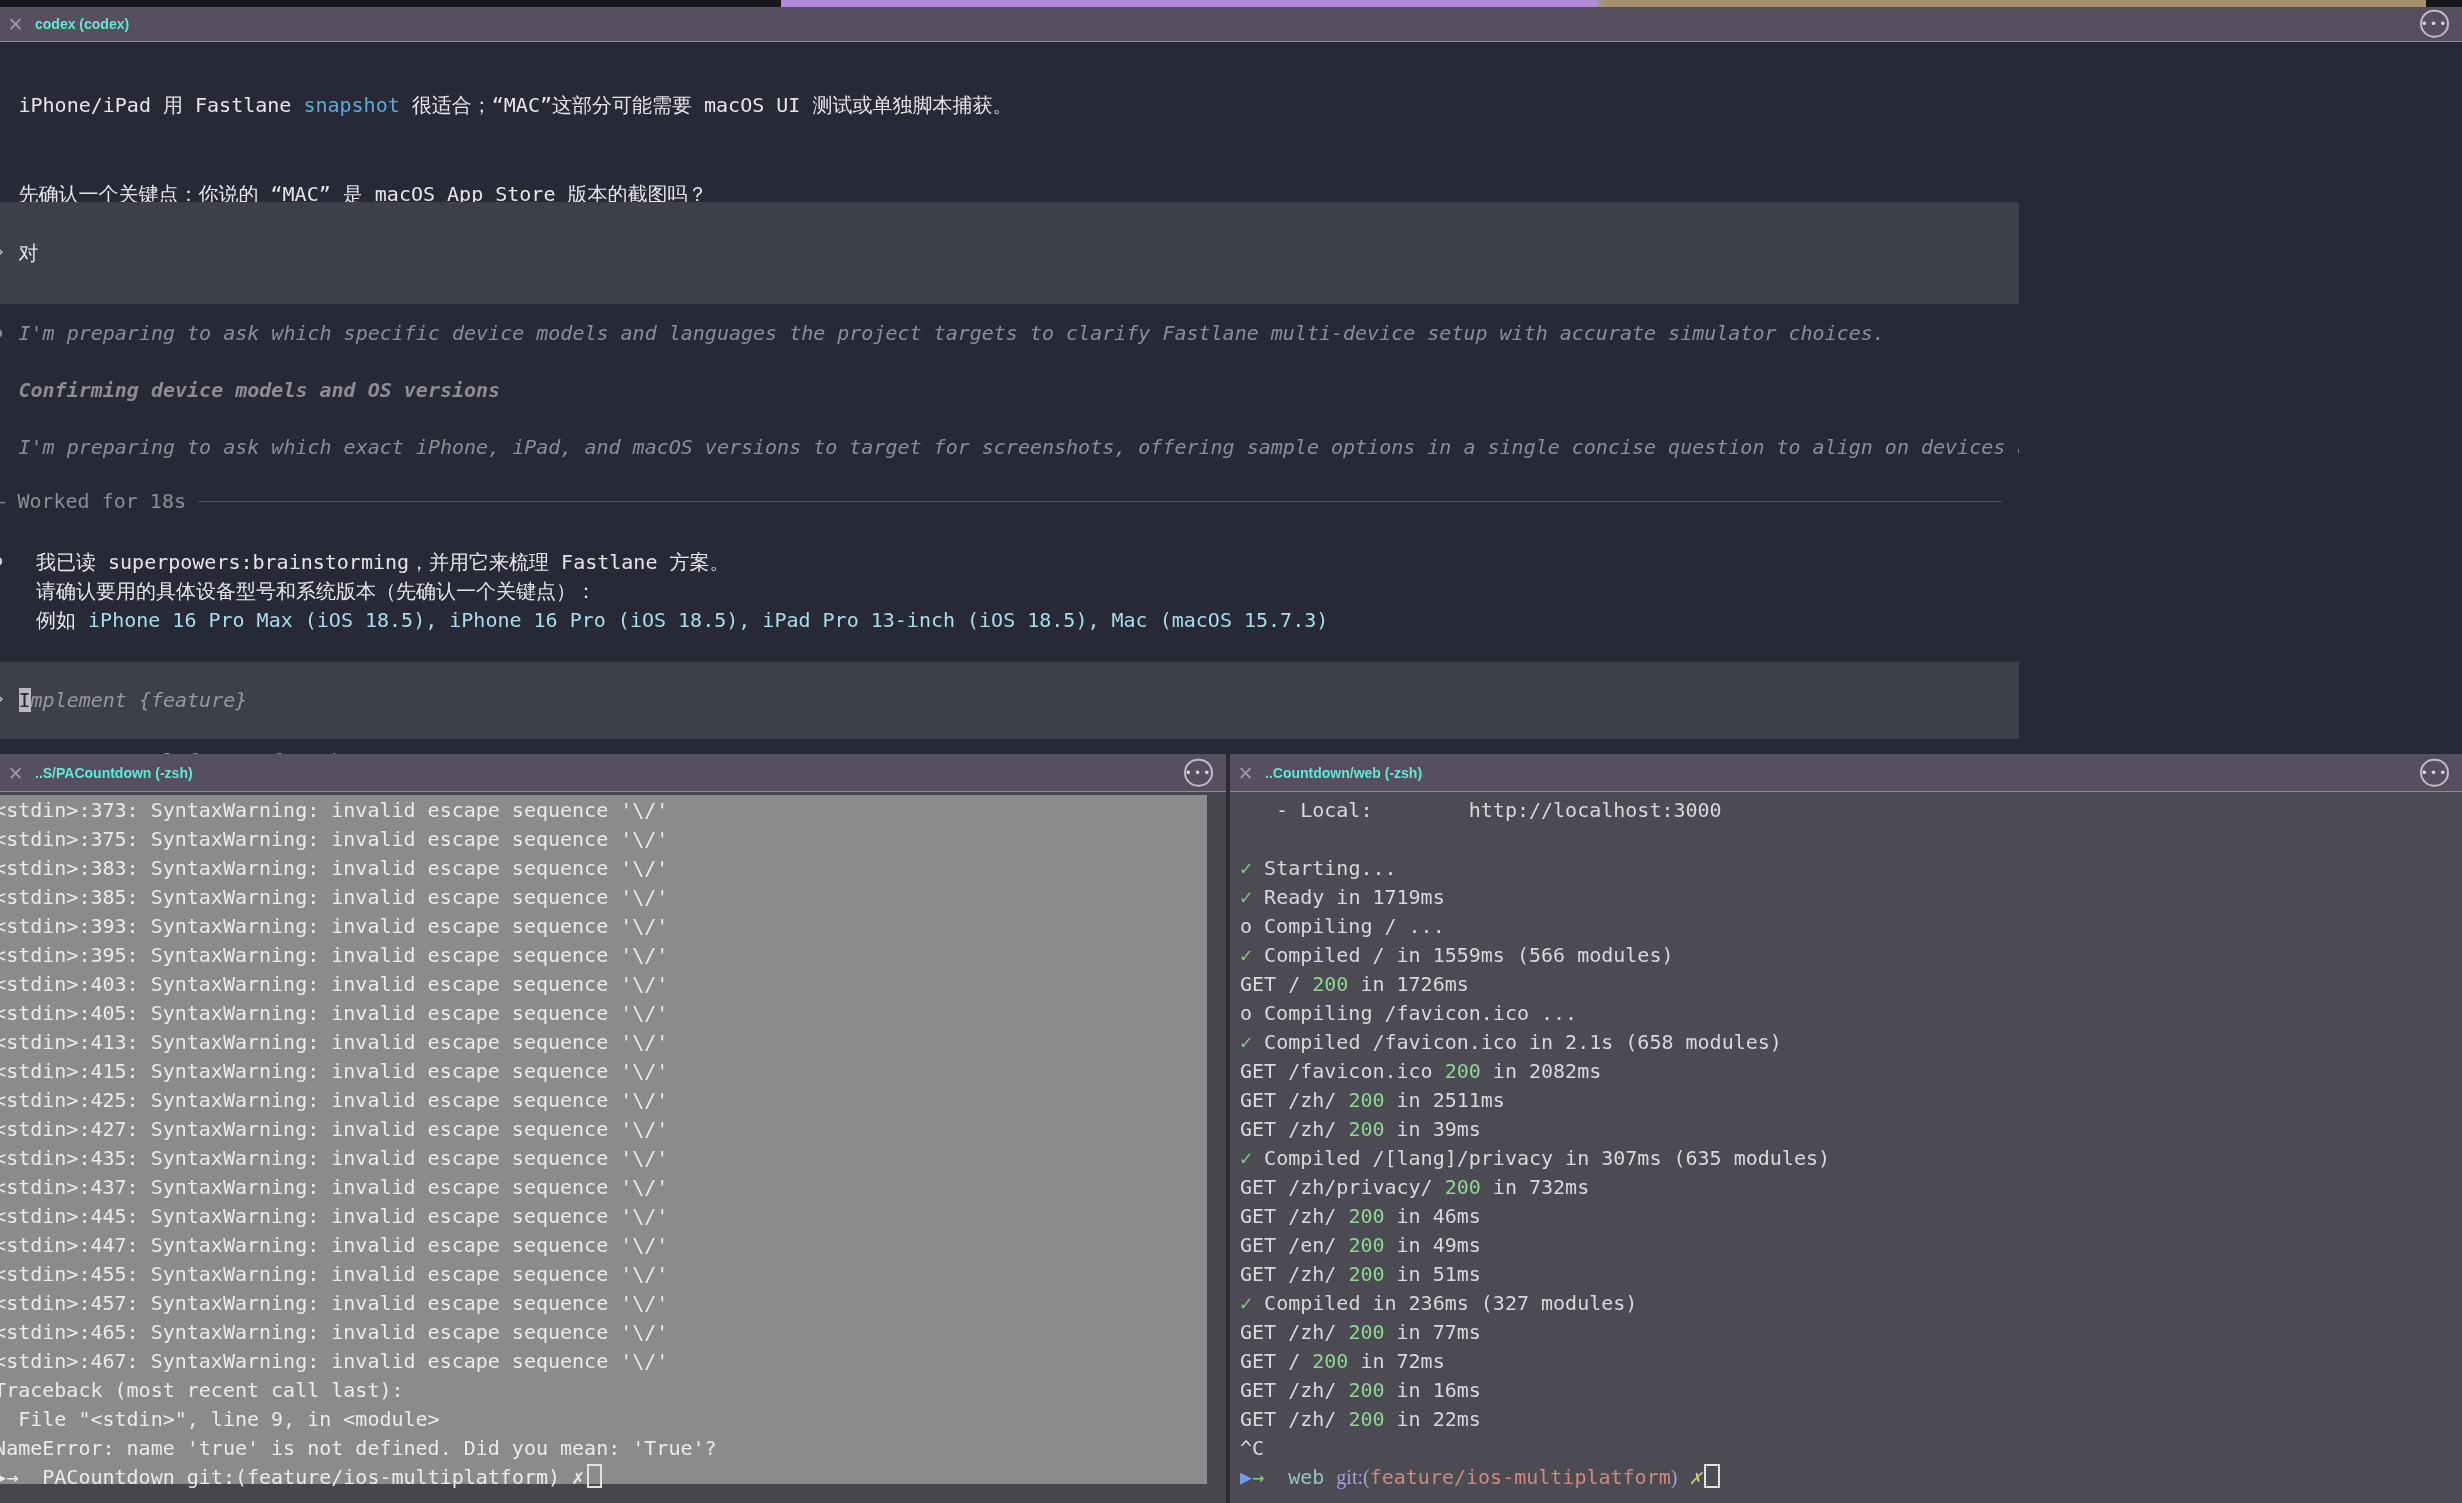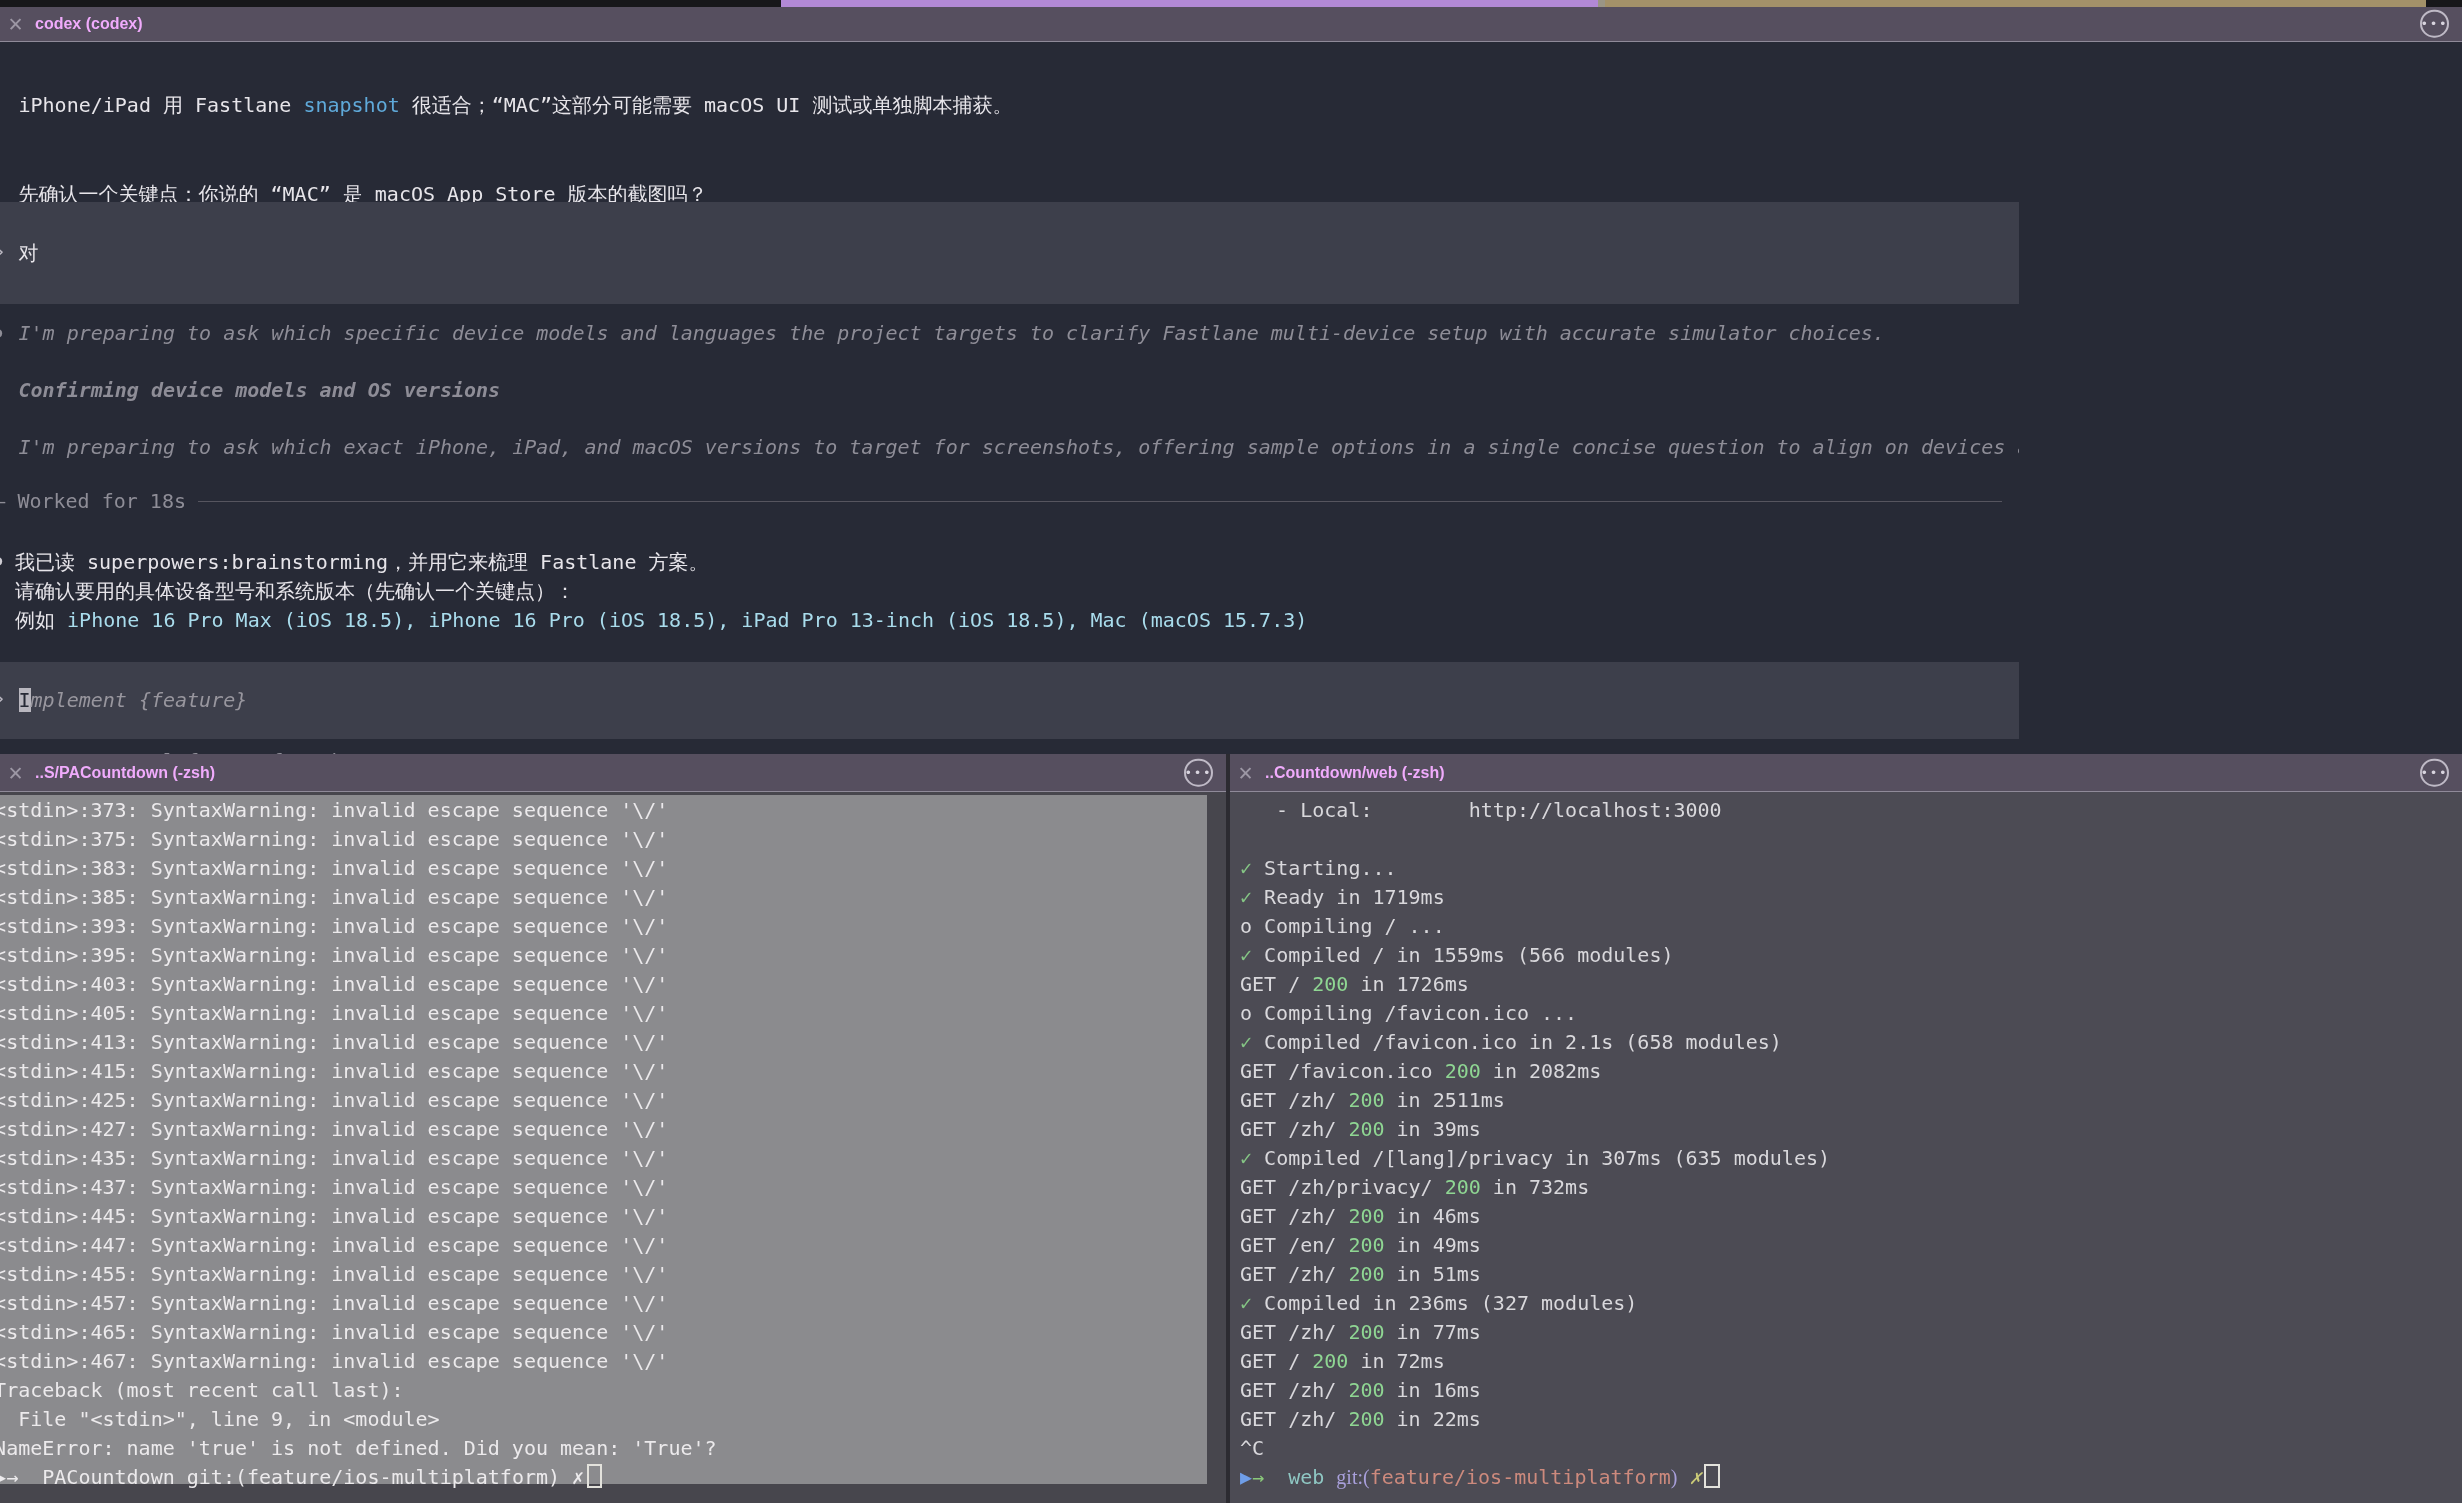--- a/index.html
+++ b/index.html
@@ -11,21 +11,21 @@
   #top-strip{left:0;top:0;width:2462px;height:6.7px;background:#17171a;}
   #strip-purple{left:781px;top:0;width:817px;height:6.7px;background:var(--strip-purple);}
   #strip-notch{left:1598px;top:0;width:6.7px;height:6.7px;background:#9a9585;}
   #strip-tan{left:1605px;top:0;width:821px;height:6.7px;background:var(--strip-tan);}
 
   
   .pane-header{background:var(--header-bg);border-bottom:1.7px solid #8f8a99;box-sizing:border-box;}
   .hdr-x{position:absolute;left:8.4px;top:50%;transform:translateY(-50%);
          color:#9c97a4;font-size:23.5px;line-height:1;cursor:default;}
   .hdr-title{position:absolute;left:35px;top:50%;transform:translateY(-50%);
-         color:#f0abfc;font-size:16px;font-weight:700;
+         color:#5eead4;font-size:14px;font-weight:700;
          font-family:"Liberation Sans", sans-serif;white-space:pre;}
   .hdr-dots{position:absolute;right:13.4px;top:50%;transform:translateY(-50%);
          width:28.6px;height:28.6px;border:2.1px solid #bfbac6;border-radius:50%;
          display:flex;align-items:center;justify-content:center;
          color:#d8d4de;font-size:12.6px;letter-spacing:1.7px;box-sizing:border-box;}
   #header-top{left:0;top:6.7px;width:2462px;height:35px;}
   #header-bl{left:0;top:754px;width:1226px;height:38px;}
   #header-br{left:1230px;top:754px;width:1232px;height:38px;}
 
   
@@ -34,21 +34,21 @@
   .cline{position:absolute;left:18.5px;height:28.6px;line-height:28.6px;white-space:pre;}
   .band{position:absolute;left:0;width:2462px;background:var(--band-bg);}
   .marker{position:absolute;left:-5.9px;color:#b9b6c0;}
   .bullet{position:absolute;left:-6.7px;color:#cfcdd4;}
   .dim{color:var(--dim);}
   .ital{font-style:italic;}
   .bold{font-weight:700;}
   #worked-row{position:absolute;left:-6.7px;top:447px;right:17px;display:flex;align-items:center;}
   #worked-row .rule{flex:1;border-top:1.7px solid var(--rule);margin-left:11.8px;}
   #worked-row .lbl{color:var(--dim);font-size:20px;white-space:pre;}
-  #final-block{position:absolute;left:0;top:506px;padding-left:15px;}
+  #final-block{position:absolute;left:0;top:506px;padding-left:36px;}
   #think-bullet{top:281px;}
   #final-bullet{top:509px;}
   #codex-input-band{top:620px;height:77px;}
   #codex-input-line{position:absolute;left:18.5px;top:24px;height:28.6px;line-height:28.6px;white-space:pre;}
   .tline{height:29px;line-height:29px;white-space:pre;}
 
   
   #pane-divider{left:1226px;top:754px;width:4.2px;height:749px;background:#2c2b31;}
   #left-pane{left:0;top:792px;width:1226px;height:809px;background:var(--left-bg);overflow:hidden;}
   #left-selection{left:0;top:2.5px;width:1207px;height:689px;background:var(--sel-bg);}

